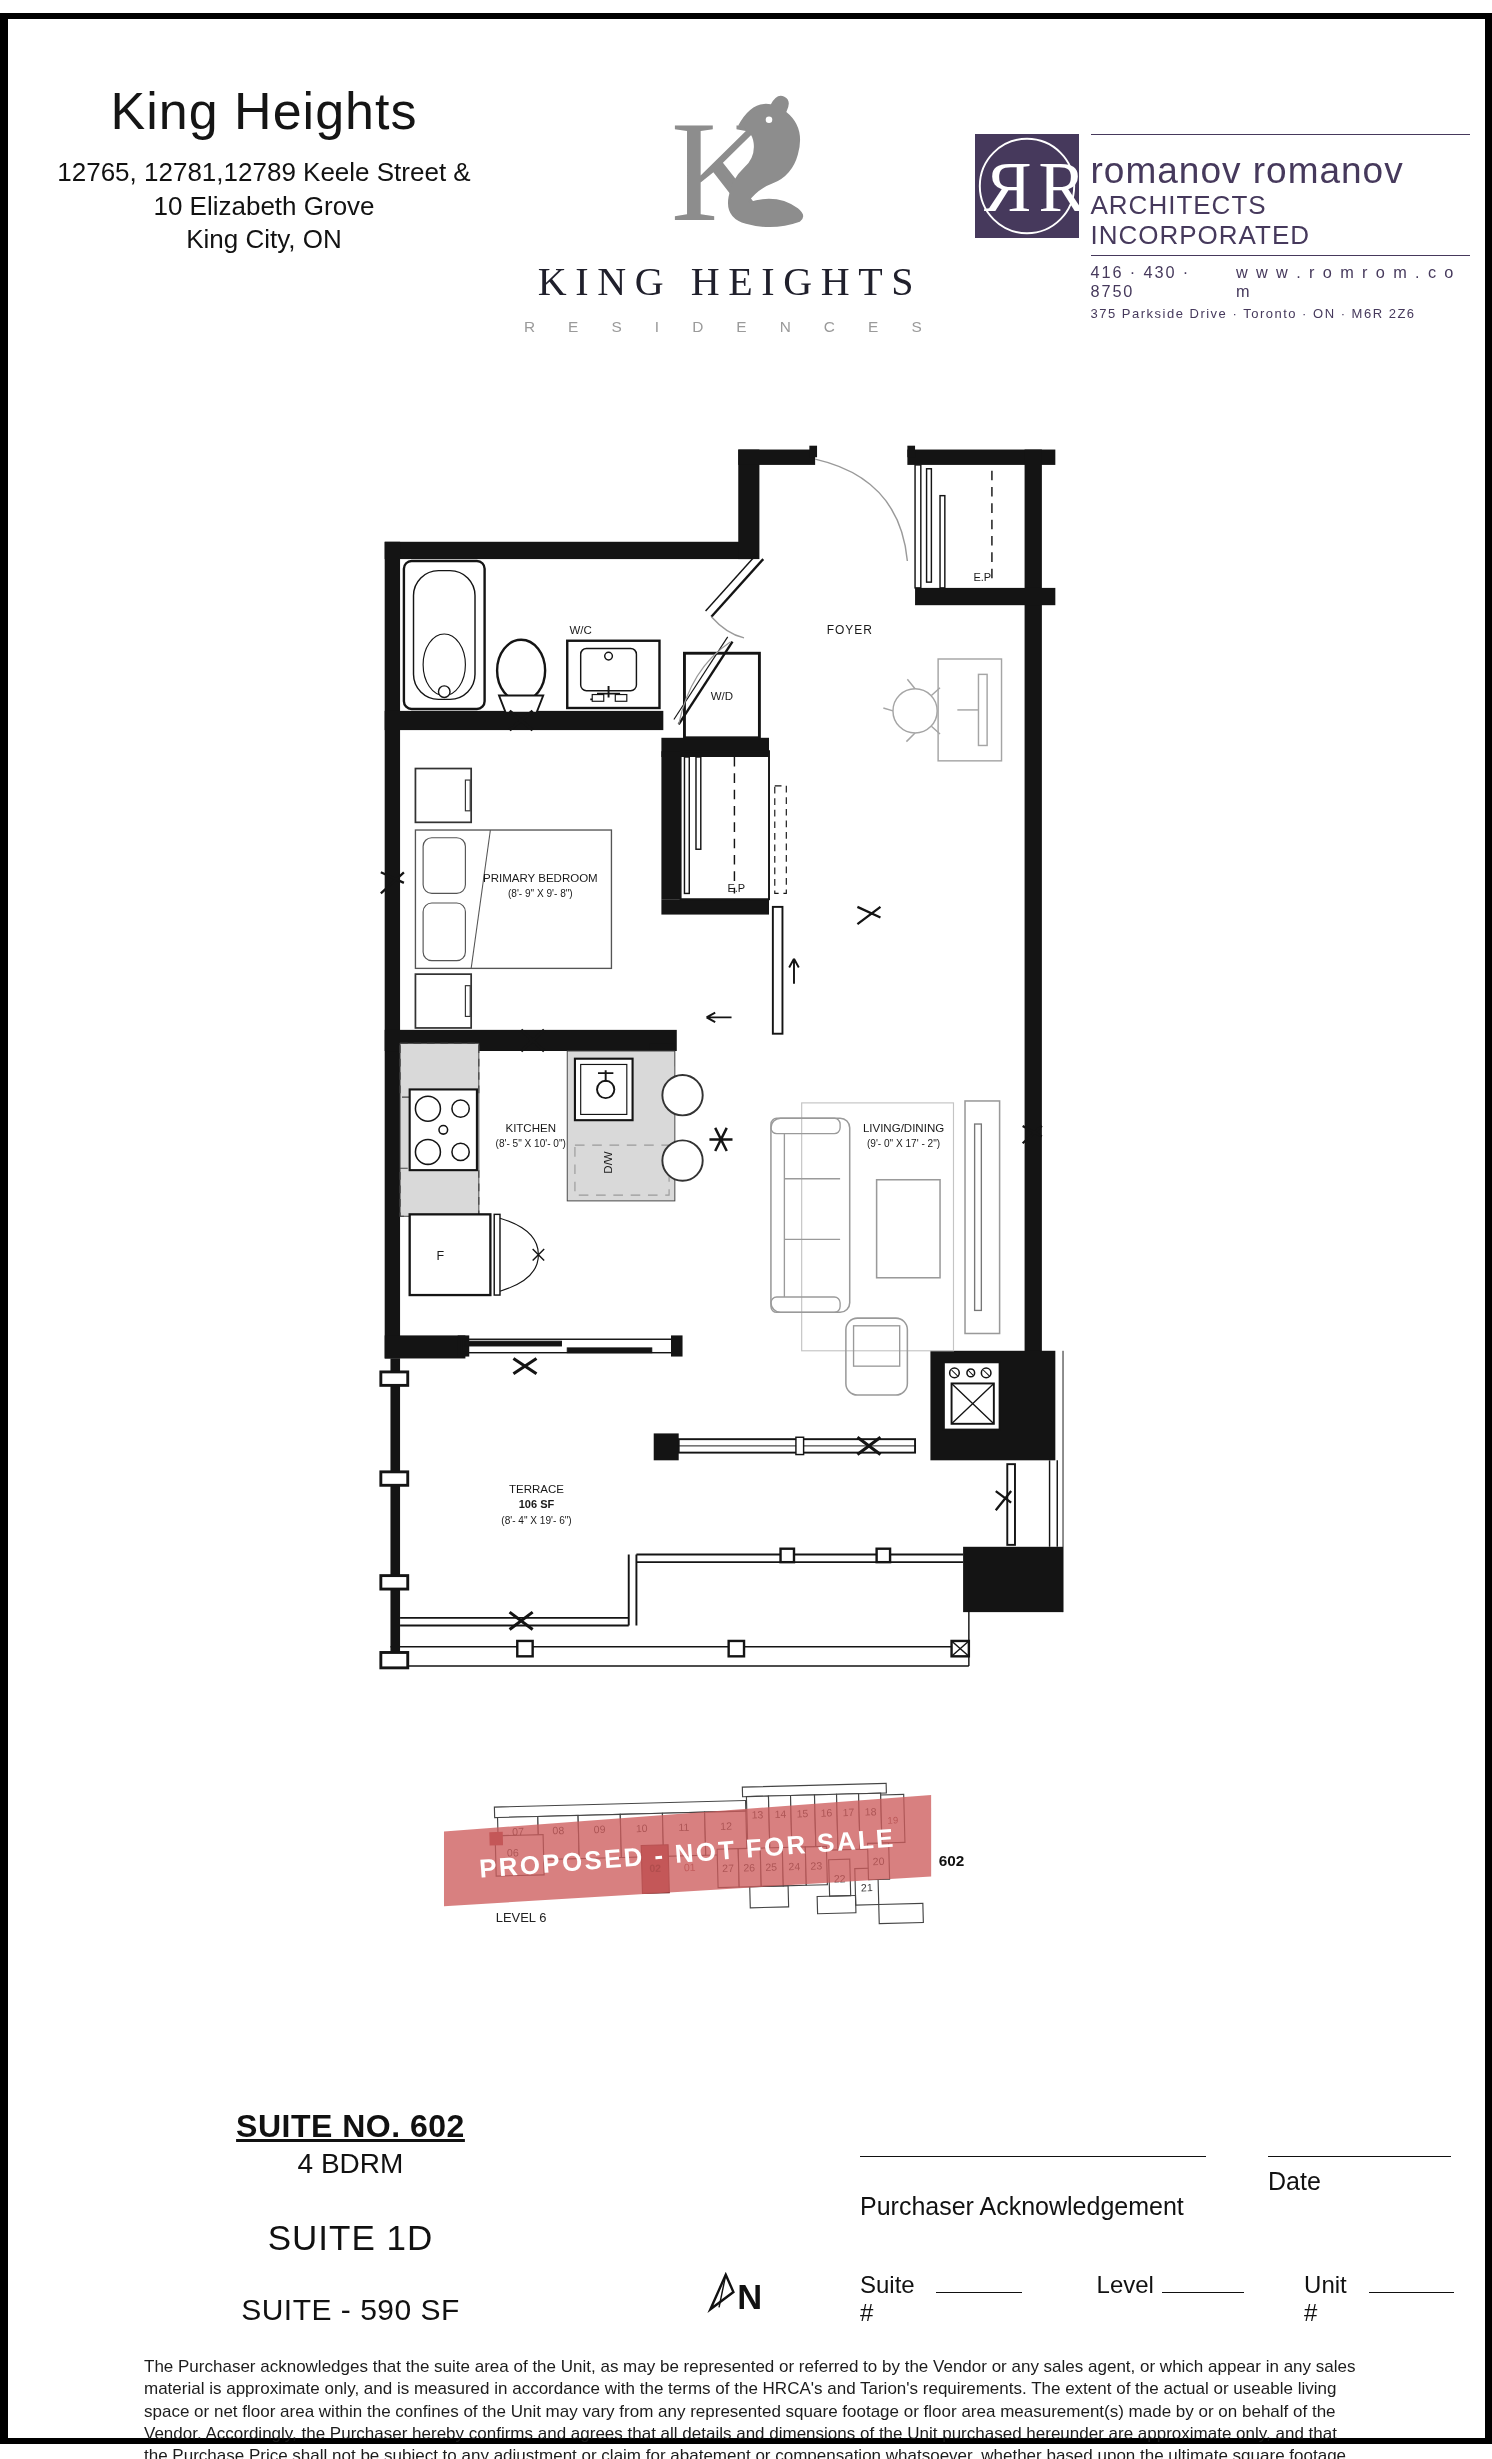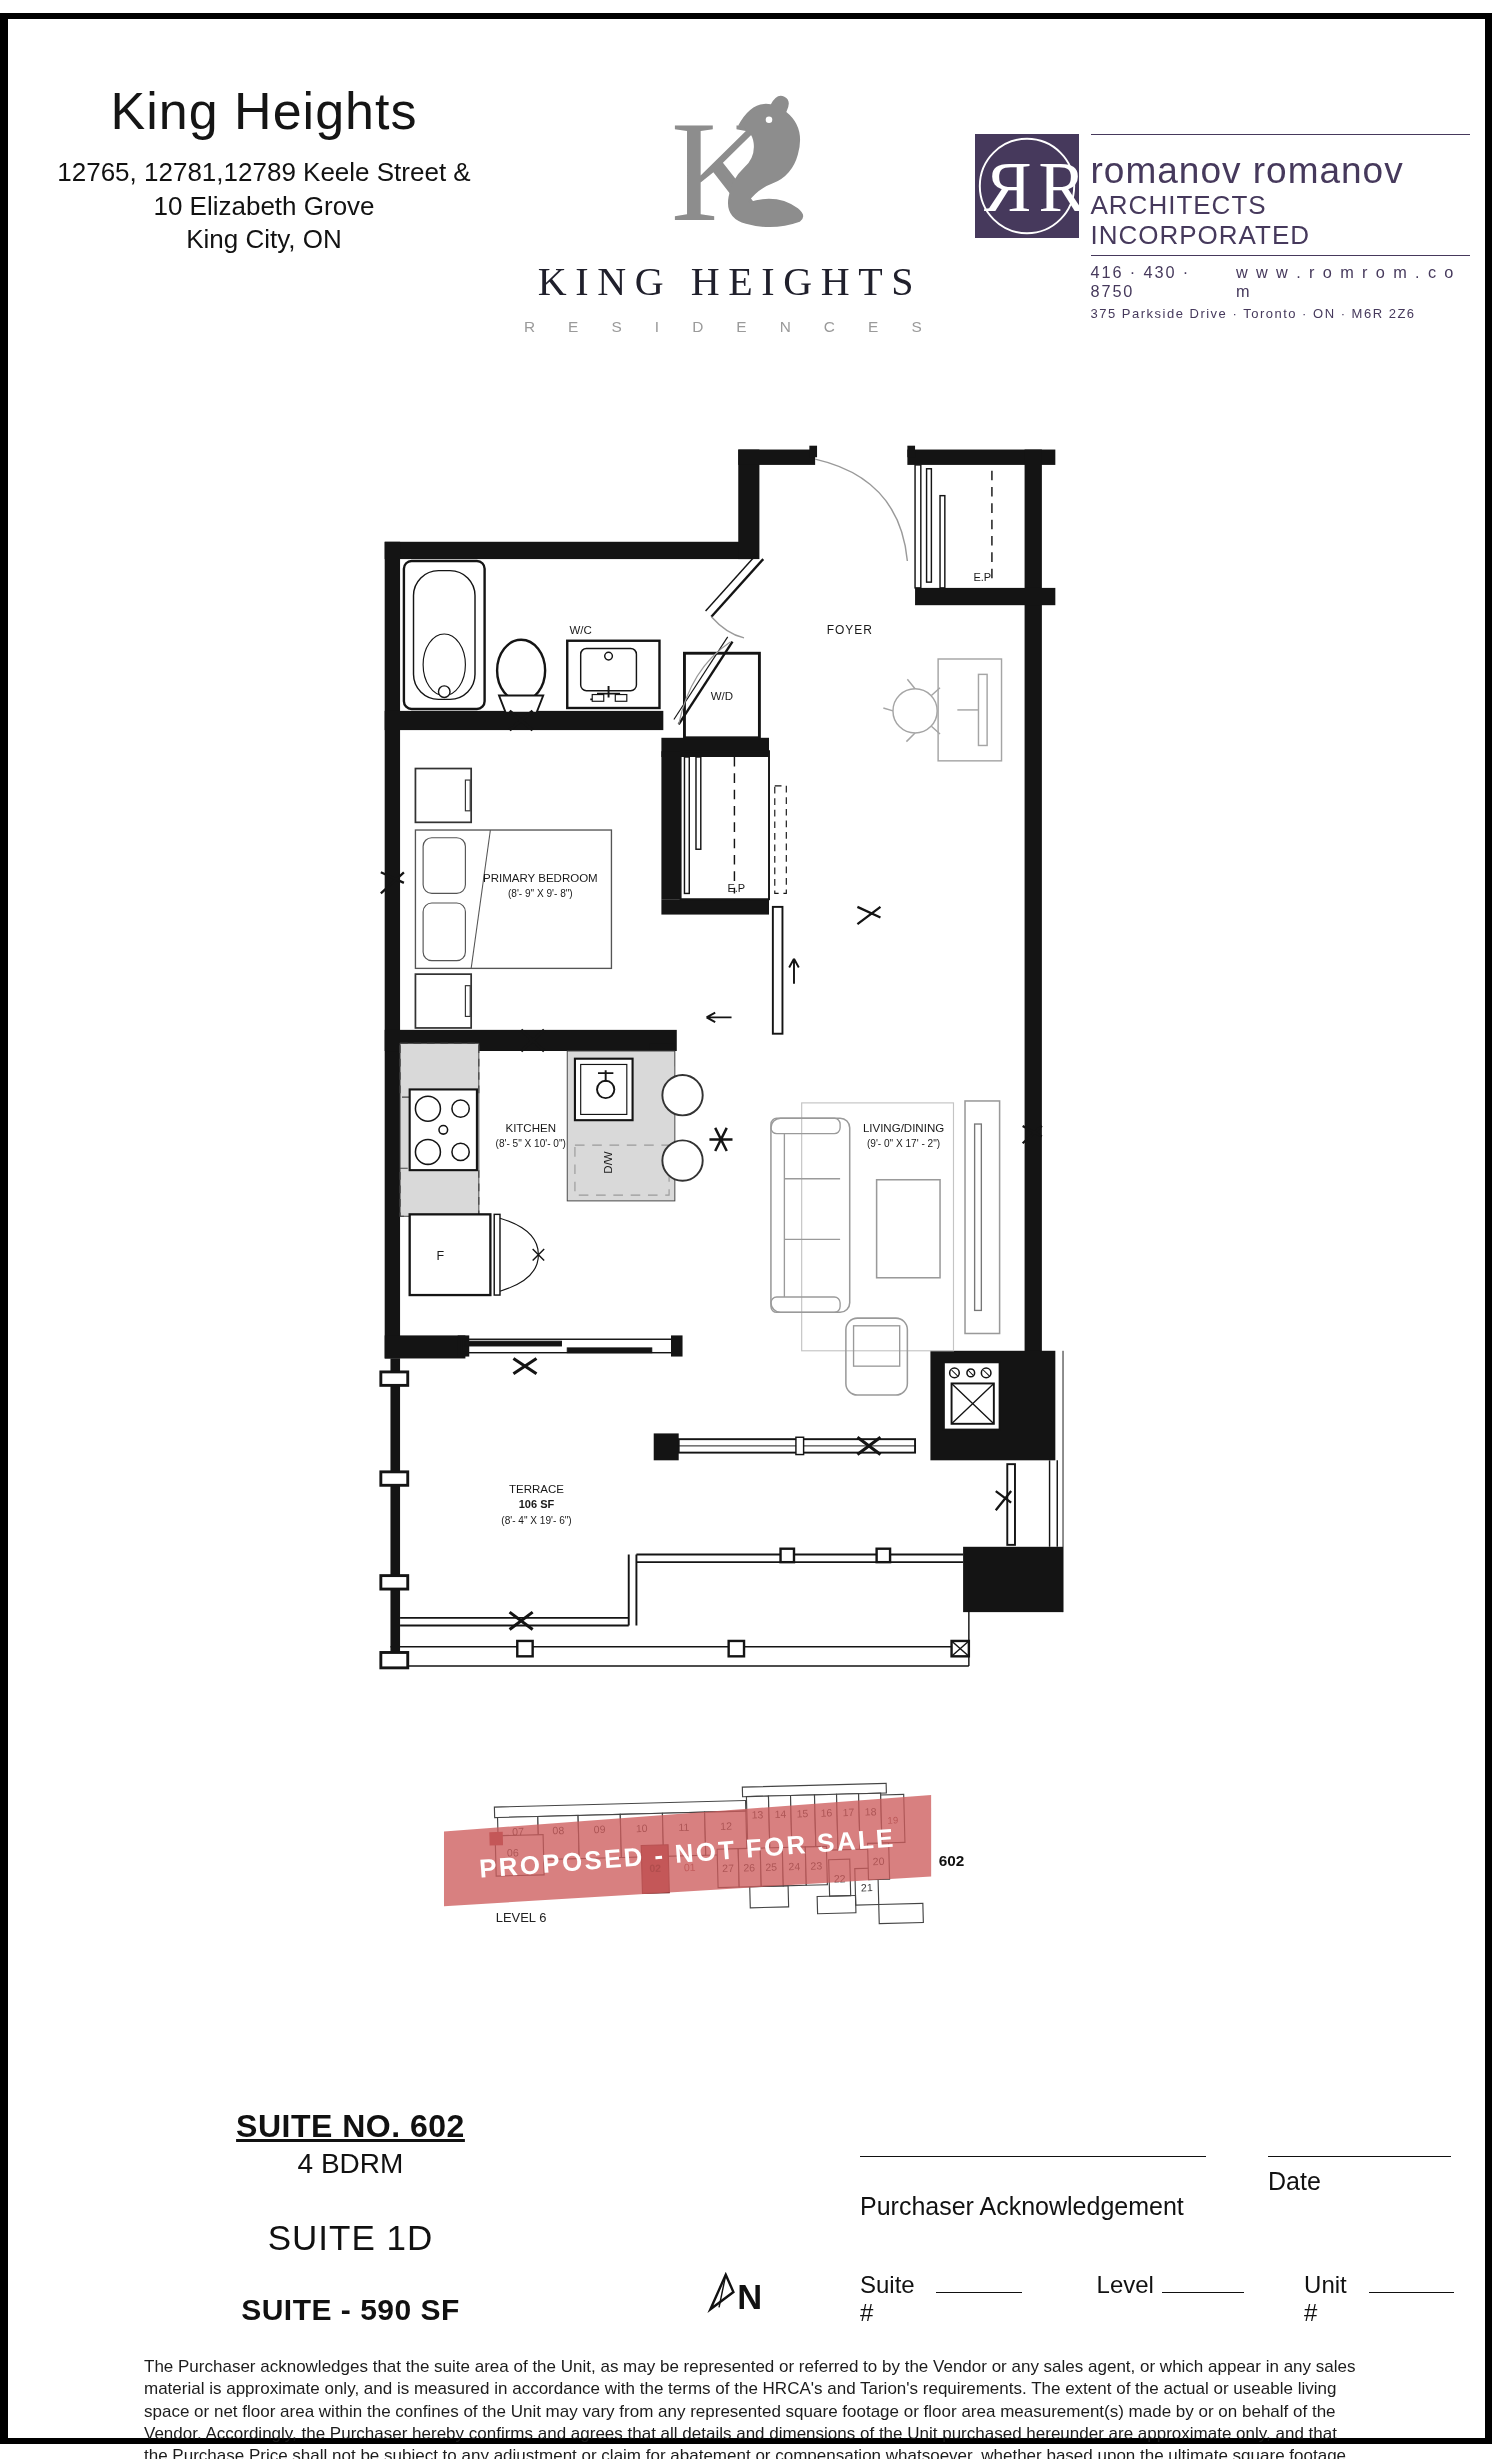--- a/index.html
+++ b/index.html
@@ -23,21 +23,21 @@
   .arch-sub{font-size:26px;color:#46395c;letter-spacing:1px;border-bottom:1.9px solid #46395c;
             padding-bottom:4.8px;line-height:1.15;}
   .arch-row1{display:flex;justify-content:space-between;font-size:16.3px;color:#46395c;
              letter-spacing:1.9px;margin-top:6.7px;}
   .arch-row2{font-size:13px;color:#46395c;letter-spacing:1.5px;margin-top:4.8px;}
   
   .suiteinfo{left:168px;top:2108px;width:365px;text-align:center;}
   .si-no{font-size:32px;font-weight:bold;text-decoration:underline;letter-spacing:0.5px;}
   .si-type{font-size:28px;margin-top:2.9px;}
   .si-model{font-size:35px;margin-top:38px;letter-spacing:1px;}
-  .si-area{font-size:30px;font-weight:bold;margin-top:35px;letter-spacing:0.5px;}
+  .si-area{font-size:30px;font-weight:normal;margin-top:35px;letter-spacing:0.5px;}
   
   .ack{left:860px;top:2156px;width:594px;font-size:25px;}
   .ack-lines{display:flex;}
   .sig1{width:346px;border-top:1.9px solid #111;height:1.9px;}
   .sig2{width:183px;border-top:1.9px solid #111;height:1.9px;margin-left:62px;}
   .ack-labels{display:flex;margin-top:7.7px;}
   .ack-l1{width:408px;margin-top:25px;}
   .ack-fields{display:flex;margin-top:50px;align-items:baseline;font-size:24px;}
   .fld-line{display:inline-block;border-bottom:1.9px solid #111;height:15.4px;}
   .disclaimer{left:144px;top:2356px;width:1216px;font-size:17px;line-height:1.31;

